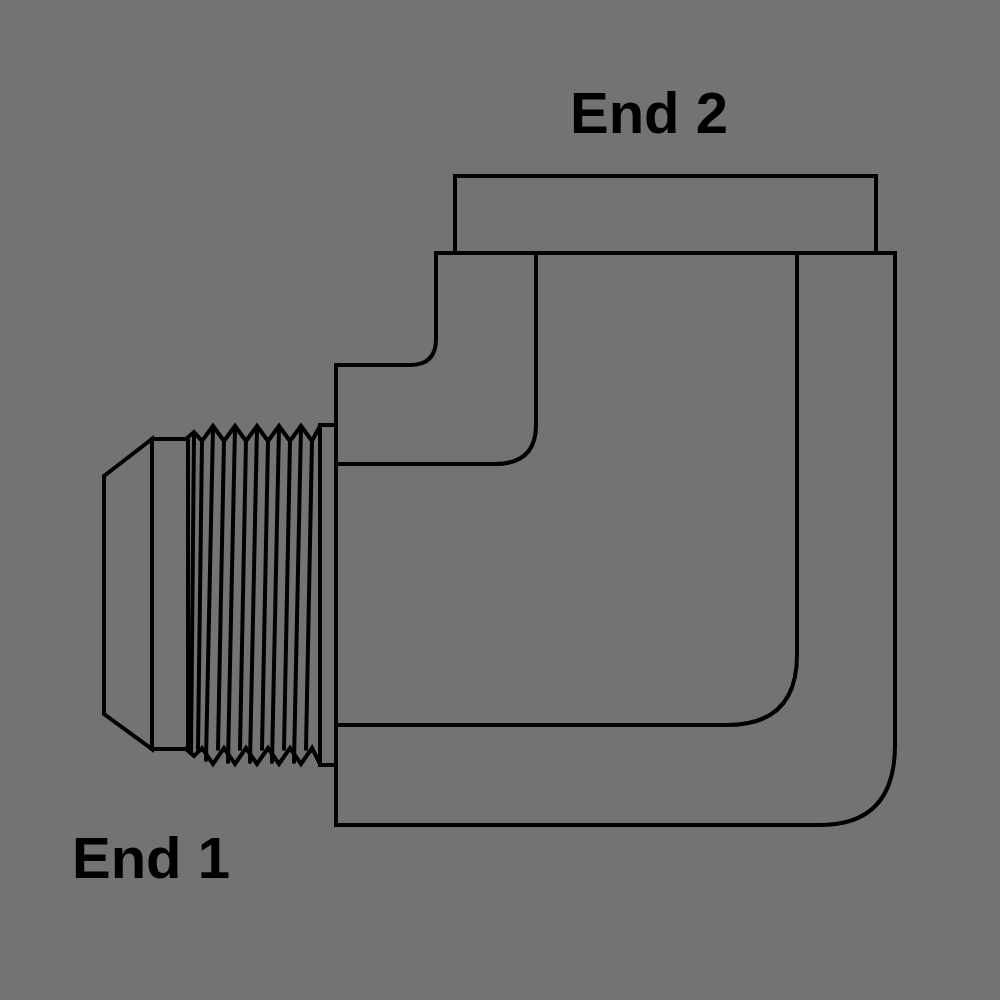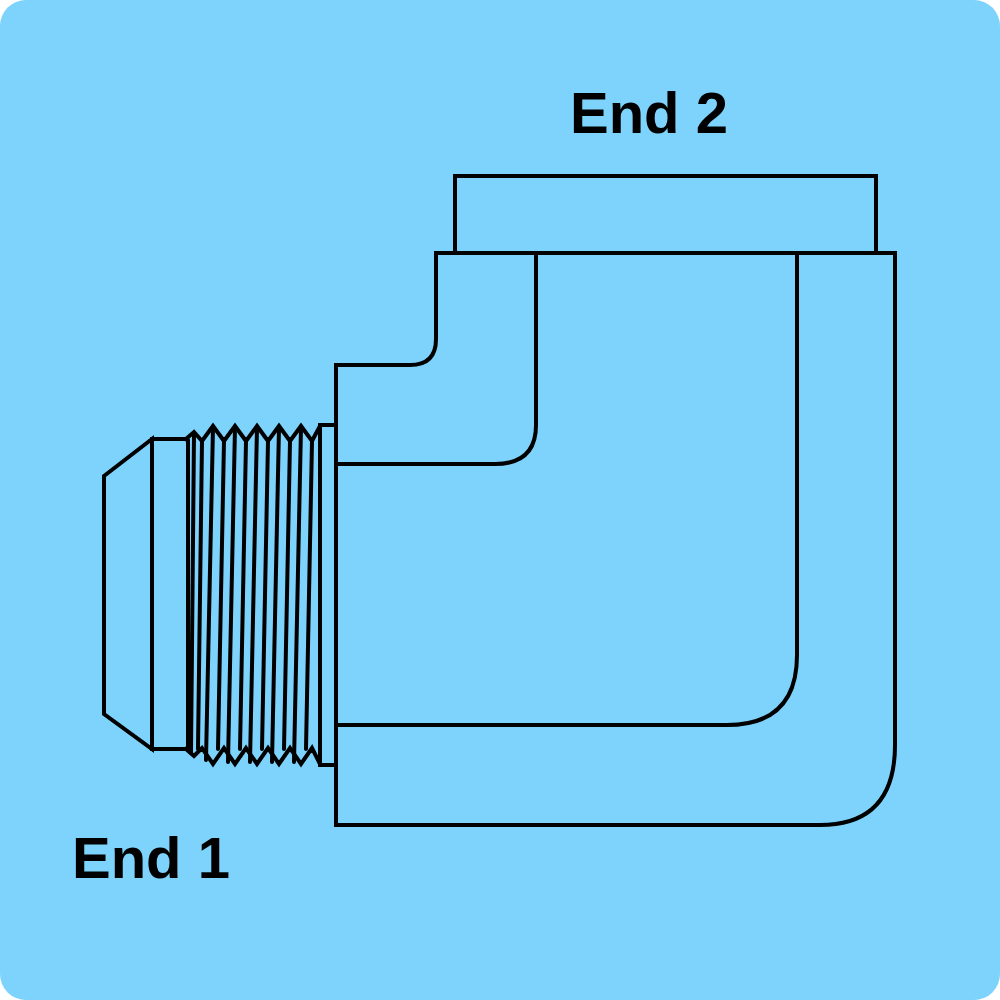--- a/index.html
+++ b/index.html
@@ -1,16 +1,16 @@
 <!DOCTYPE html>
 <html><head>
   <meta charset="utf-8">
   <style>
     html, body { margin: 0; padding: 0; background: #ffffff; }
-    #canvas { position: relative; width: 1000px; height: 1000px; background: #7dd3fc; overflow: hidden; border-radius: 26px; }
+    #canvas { position: relative; width: 1000px; height: 1000px; background: #737373; overflow: hidden; }
     svg { position: absolute; left: 0; top: 0; }
     .lbl { font-family: "Liberation Sans", sans-serif; font-weight: bold; fill: #000000; }
     .ln { fill: none; stroke: #000000; stroke-width: 4; stroke-linejoin: miter; stroke-linecap: square; }
     .thr { fill: none; stroke: #000000; stroke-width: 4; stroke-linecap: round; }
   </style>
 </head>
 <body>
 
 <div id="canvas">
   <svg width="1000" height="1000" viewBox="0 0 1000 1000">

